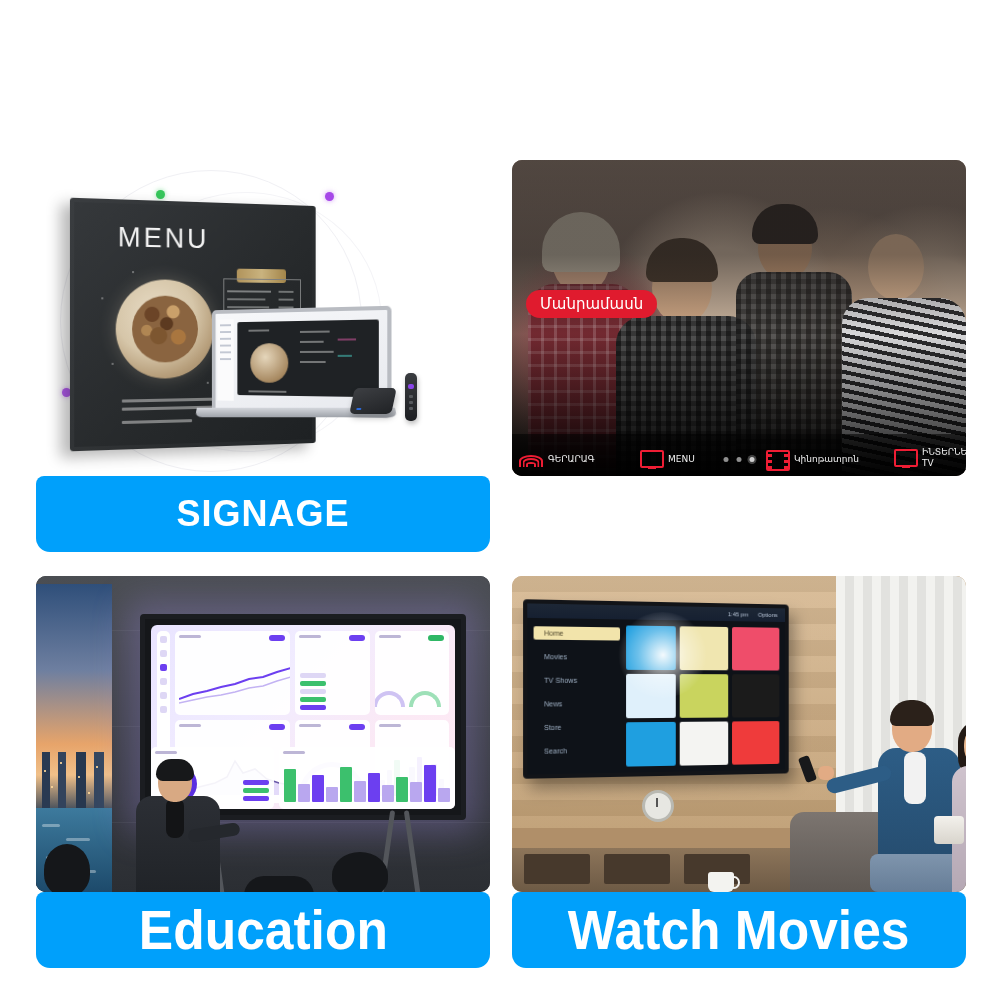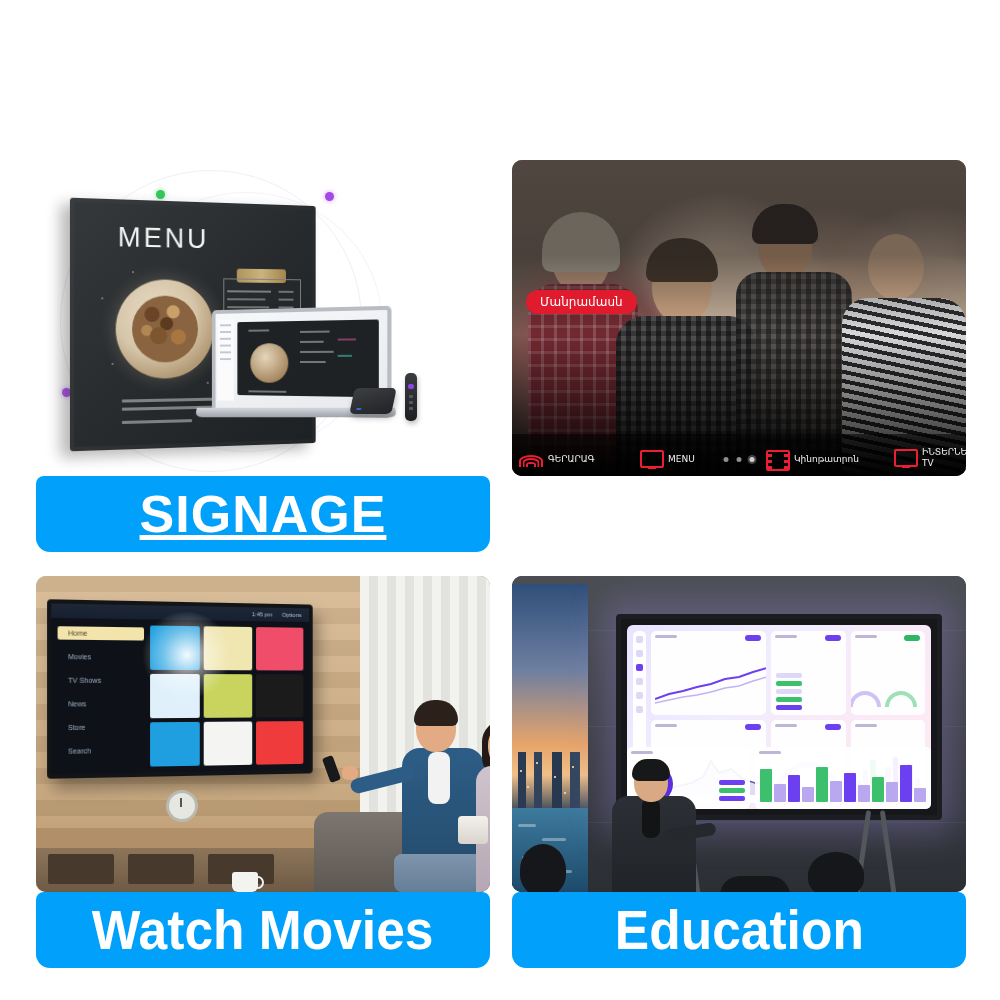--- a/index.html
+++ b/index.html
@@ -51,21 +51,21 @@
     position:absolute;left:0;bottom:0;width:454px;height:76px;
     background:#00a0fb;
     border-radius:8px 8px 14px 14px;
     display:flex;align-items:center;justify-content:center;
     color:#ffffff;
     line-height:1;
   }
   .label-text{
     color:#fff;font-weight:bold;white-space:nowrap;
   }
-  .label.wide .label-text{font-size:52px;letter-spacing:1px;text-decoration:underline;}
+  .label.wide .label-text{font-size:36px;letter-spacing:1px;}
   .label.narrow .label-text{
     font-family:"Liberation Sans Narrow","Liberation Sans",sans-serif;
     font-size:56px;letter-spacing:0px;transform:scaleX(.92);
   }
 
   
   .sig{position:absolute;inset:0;background:#ffffff;}
   .sig-circle{
     position:absolute;left:60px;top:10px;width:300px;height:300px;
     border:1.5px solid #f0f0f4;border-radius:50%;
@@ -193,21 +193,21 @@
   }
   .iptv-shade{position:absolute;inset:0;background:linear-gradient(180deg,rgba(30,28,28,.55) 0 30%,rgba(20,20,20,.08) 55%,rgba(0,0,0,.72) 88%,rgba(0,0,0,.88));}
   .iptv-txt{position:absolute;left:16px;top:26px;right:12px;color:#f2f2f2;
     font-family:"DejaVu Sans",sans-serif;}
   .iptv-l1{font-size:17px;letter-spacing:.6px;white-space:nowrap;}
   .iptv-l2{font-size:17px;letter-spacing:.6px;margin-top:5px;padding-left:16px;white-space:nowrap;}
   .iptv-l3{font-size:19px;margin-top:6px;white-space:nowrap;}
   .iptv-badge{
     position:absolute;left:14px;top:130px;
     background:#e01b2e;color:#fff;border-radius:14px;
-    padding:5px 14px;font-size:12px;white-space:nowrap;
+    padding:5px 14px;font-size:15px;white-space:nowrap;
     font-family:"DejaVu Sans",sans-serif;
   }
   .iptv-bar{position:absolute;left:0;right:0;bottom:0;height:42px;
     background:linear-gradient(180deg,rgba(0,0,0,.55),rgba(0,0,0,.9));}
   .bar-item{position:absolute;bottom:8px;display:flex;align-items:center;gap:6px;
     color:#f0f0f0;font-size:9px;font-family:"DejaVu Sans",sans-serif;white-space:nowrap;}
   .ic{width:22px;height:18px;position:relative;flex:none;}
   .ic-wifi span{position:absolute;left:50%;bottom:1px;transform:translateX(-50%);
     border:2px solid #ef1d34;border-bottom:none;border-radius:50% 50% 0 0;}
   .ic-wifi .w1{width:20px;height:10px;}
@@ -486,89 +486,20 @@
               <span>Կինոթատրոն</span>
             </div>
             <div class="bar-item" style="left:382px">
               <span class="ic">
                   <span class="ic-mon" style="position:absolute;left:0;top:0"></span>
                 </span>
               <span style="line-height:1.15;white-space:pre-line">ԻՆՏԵՐՆԵՏ TV</span>
             </div>
           </div>
         </div>
-      </div>
-    </div>
-
-    <div class="cell">
-      <div class="thumb">
-        <div class="mov">
-          <div class="wood"></div>
-          <div class="wood2"></div>
-          <div class="curtain"></div>
-
-          <div class="tv2">
-            <div class="topbar">
-              <span>1:45 pm</span>
-              <span>Options</span>
-            </div>
-            <div class="tv2-menu">
-              <div class="mi sel">Home</div>
-              <div class="mi">Movies</div>
-              <div class="mi">TV Shows</div>
-              <div class="mi">News</div>
-              <div class="mi">Store</div>
-              <div class="mi">Search</div>
-            </div>
-            <div class="tiles">
-              <div class="tile" style="background:#1f9fe0"></div>
-              <div class="tile" style="background:#f0e6b0"></div>
-              <div class="tile" style="background:#ef4d6a"></div>
-              <div class="tile" style="background:#dff0fb"></div>
-              <div class="tile" style="background:#c9d45e"></div>
-              <div class="tile" style="background:#1b1b1b"></div>
-              <div class="tile" style="background:#1f9fe0"></div>
-              <div class="tile" style="background:#f4f4f2"></div>
-              <div class="tile" style="background:#ef3b3b"></div>
-            </div>
-            <div class="glow"></div>
-          </div>
-
-          <div class="clock"></div>
-          <div class="shelf"></div>
-          <div class="shelf-body">
-            <i style="left:12px;width:66px"></i>
-              <i style="left:92px;width:66px"></i>
-              <i style="left:172px;width:66px"></i>
-          </div>
-          <div class="mug"></div>
-
-          <div class="sofa"></div>
-
-          <div class="man">
-            <div class="m-body"></div>
-            <div class="m-shirt"></div>
-            <div class="m-head"></div>
-            <div class="m-hair"></div>
-            <div class="m-jeans"></div>
-            <div class="m-arm"></div>
-            <div class="m-hand"></div>
-            <div class="m-remote"></div>
-          </div>
-
-          <div class="woman">
-            <div class="w-hair"></div>
-            <div class="w-body"></div>
-            <div class="w-head"></div>
-            <div class="popcorn"></div>
-          </div>
-        </div>
-      </div>
-      <div class="label narrow">
-        <span class="label-text">Watch Movies</span>
       </div>
     </div>
 
     <div class="cell">
       <div class="thumb">
         <div class="edu">
           <div class="edu-wall"></div>
           <div class="edu-wallline" style="top:54px"></div>
           <div class="edu-wallline" style="top:150px"></div>
           <div class="edu-wallline" style="top:246px"></div>
@@ -702,14 +633,83 @@
           <div class="aud" style="left:8px;top:268px;width:46px;height:52px"></div>
           <div class="aud" style="left:296px;top:276px;width:56px;height:46px"></div>
           <div class="aud" style="left:208px;top:300px;width:70px;height:20px;border-radius:30px 30px 0 0"></div>
         </div>
       </div>
       <div class="label narrow">
         <span class="label-text">Education</span>
       </div>
     </div>
 
+    <div class="cell">
+      <div class="thumb">
+        <div class="mov">
+          <div class="wood"></div>
+          <div class="wood2"></div>
+          <div class="curtain"></div>
+
+          <div class="tv2">
+            <div class="topbar">
+              <span>1:45 pm</span>
+              <span>Options</span>
+            </div>
+            <div class="tv2-menu">
+              <div class="mi sel">Home</div>
+              <div class="mi">Movies</div>
+              <div class="mi">TV Shows</div>
+              <div class="mi">News</div>
+              <div class="mi">Store</div>
+              <div class="mi">Search</div>
+            </div>
+            <div class="tiles">
+              <div class="tile" style="background:#1f9fe0"></div>
+              <div class="tile" style="background:#f0e6b0"></div>
+              <div class="tile" style="background:#ef4d6a"></div>
+              <div class="tile" style="background:#dff0fb"></div>
+              <div class="tile" style="background:#c9d45e"></div>
+              <div class="tile" style="background:#1b1b1b"></div>
+              <div class="tile" style="background:#1f9fe0"></div>
+              <div class="tile" style="background:#f4f4f2"></div>
+              <div class="tile" style="background:#ef3b3b"></div>
+            </div>
+            <div class="glow"></div>
+          </div>
+
+          <div class="clock"></div>
+          <div class="shelf"></div>
+          <div class="shelf-body">
+            <i style="left:12px;width:66px"></i>
+              <i style="left:92px;width:66px"></i>
+              <i style="left:172px;width:66px"></i>
+          </div>
+          <div class="mug"></div>
+
+          <div class="sofa"></div>
+
+          <div class="man">
+            <div class="m-body"></div>
+            <div class="m-shirt"></div>
+            <div class="m-head"></div>
+            <div class="m-hair"></div>
+            <div class="m-jeans"></div>
+            <div class="m-arm"></div>
+            <div class="m-hand"></div>
+            <div class="m-remote"></div>
+          </div>
+
+          <div class="woman">
+            <div class="w-hair"></div>
+            <div class="w-body"></div>
+            <div class="w-head"></div>
+            <div class="popcorn"></div>
+          </div>
+        </div>
+      </div>
+      <div class="label narrow">
+        <span class="label-text">Watch Movies</span>
+      </div>
+    </div>
+
   </div>
 </div>
 
 </body></html>

